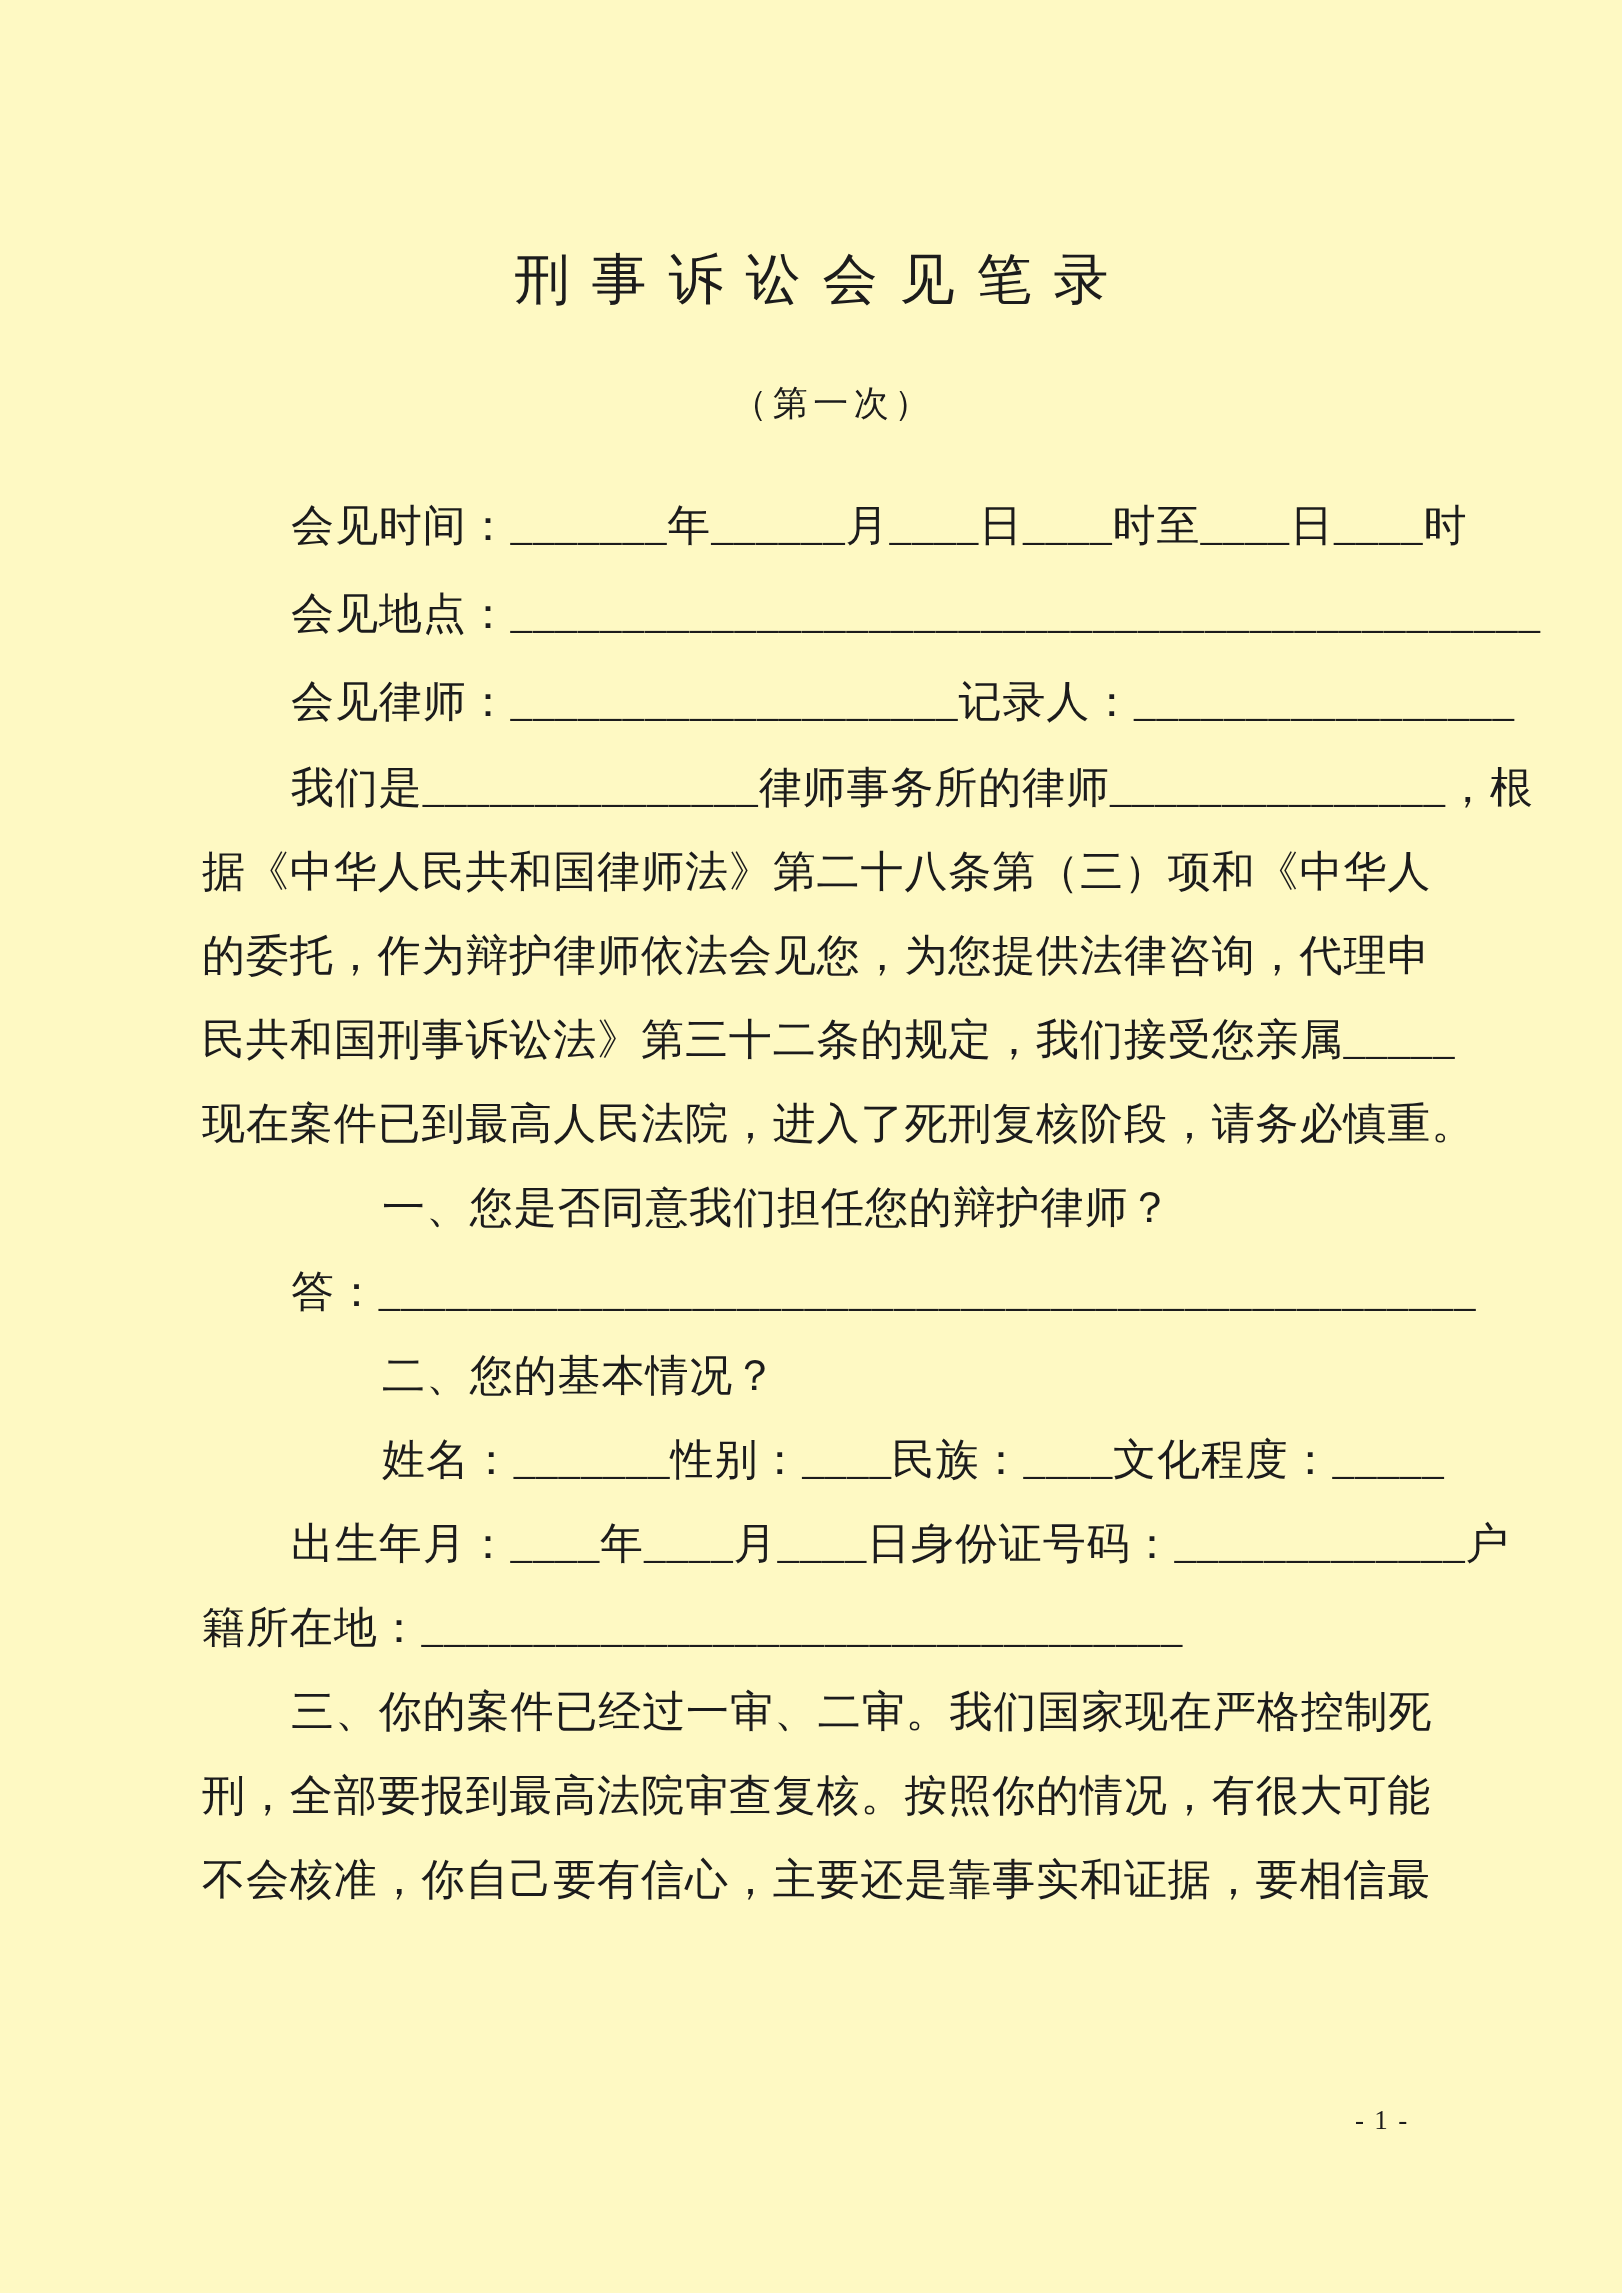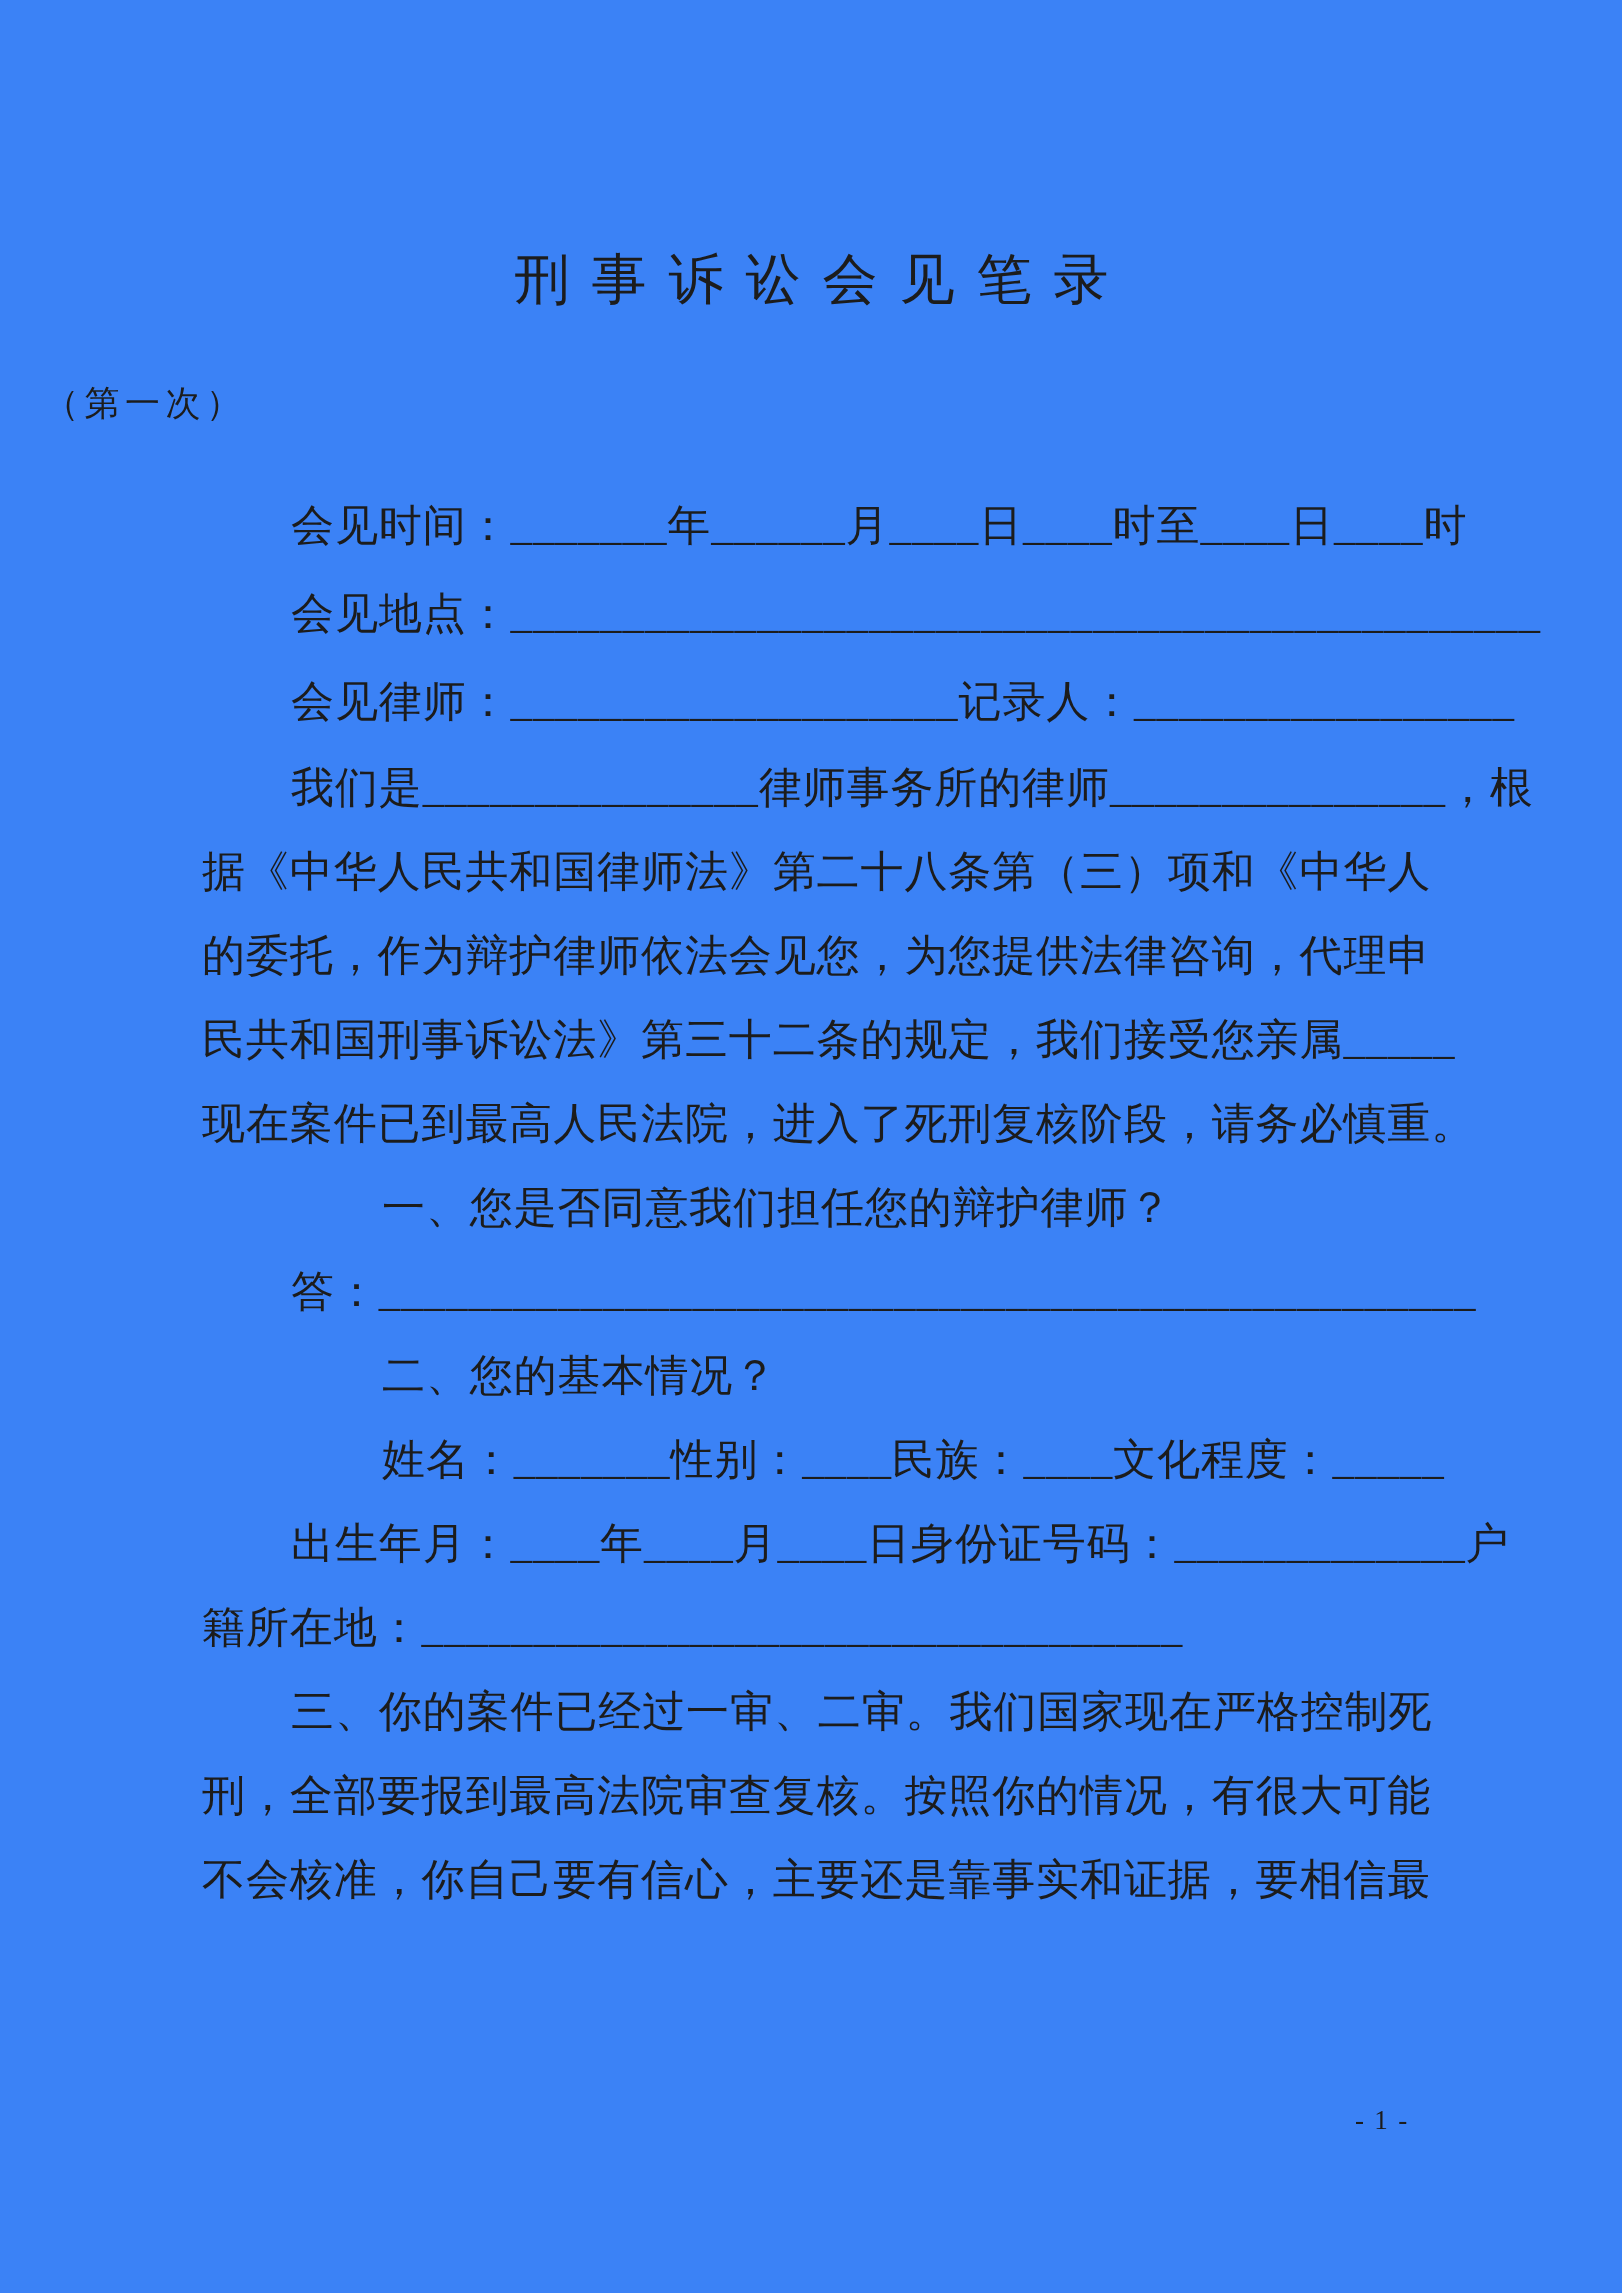--- a/index.html
+++ b/index.html
@@ -4,39 +4,39 @@
 <style>
   html, body {
     margin: 0;
     padding: 0;
     background: #ffffff;
   }
   .page {
     position: relative;
     width: 1623px;
     height: 2294px;
-    background: #3b82f6;
+    background: #fef9c3;
     color: #1c1c1c;
     font-family: "Liberation Serif", "DejaVu Serif", serif;
     overflow: hidden;
   }
   .title {
     margin: 247px 0 0 0;
     padding: 0;
     text-align: center;
     font-size: 55px;
     font-weight: 400;
     line-height: 65px;
     letter-spacing: 22px;
     text-indent: 22px; 
     white-space: nowrap;
   }
   .subtitle {
     margin-top: 69px;
-    text-align: left;
+    text-align: center;
     font-size: 35px;
     line-height: 45px;
     letter-spacing: 5.5px;
     white-space: nowrap;
     margin-left: 44px;
   }
   .body {
     margin-top: 56px;
     padding-left: 202px;
     padding-right: 68px;

